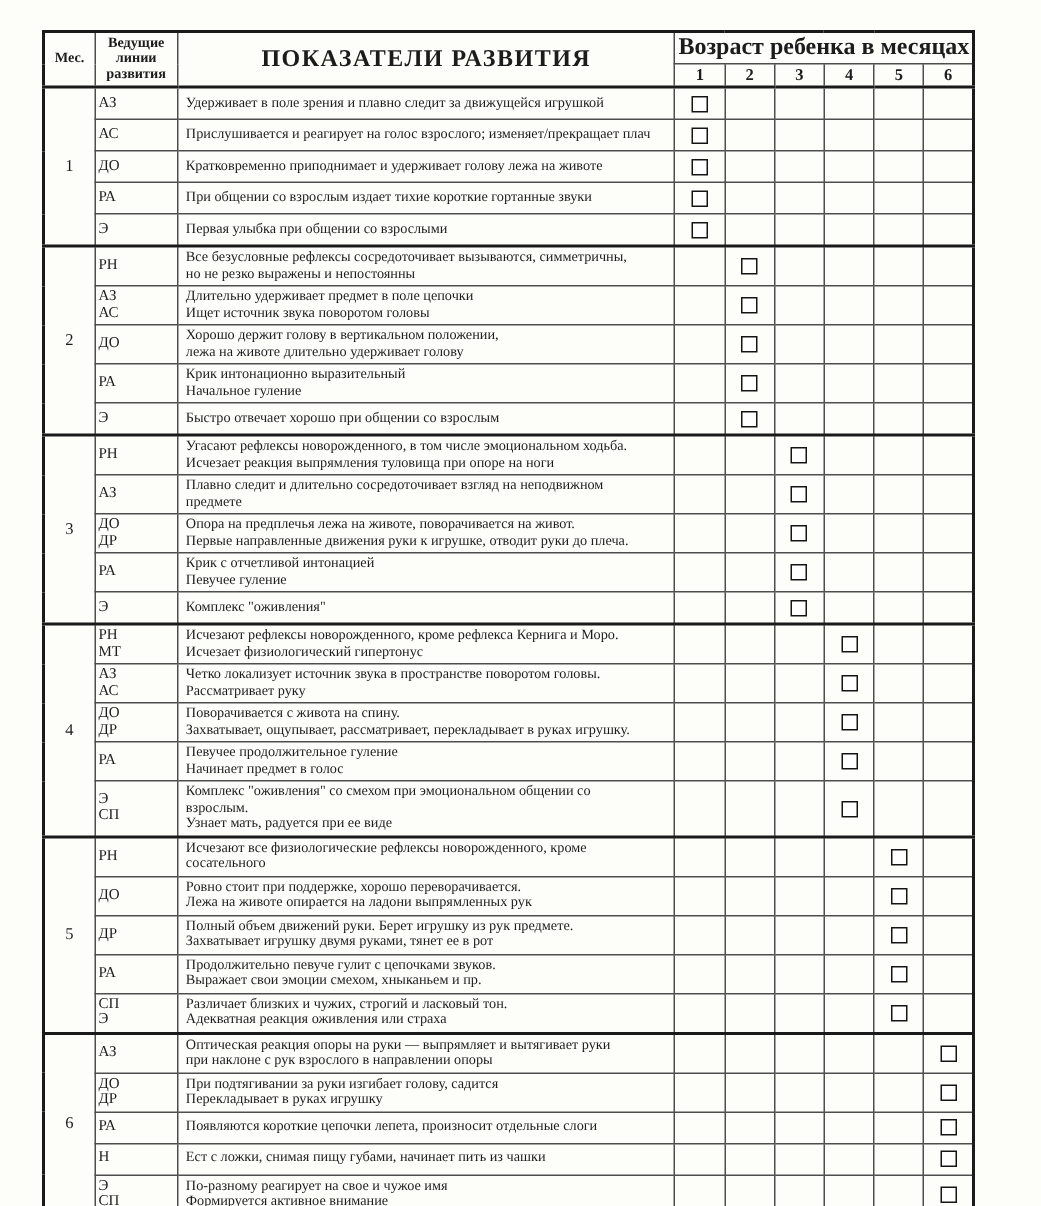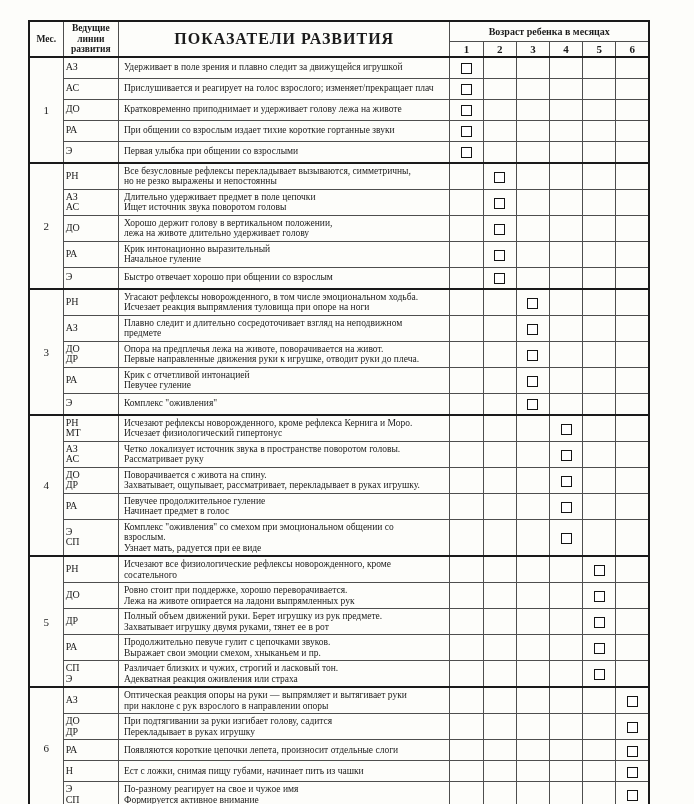--- a/index.html
+++ b/index.html
@@ -16,21 +16,21 @@
     background:#fdfdfa;
   }
   col.c-mes  { width:34px; }
   col.c-line { width:55px; }
   col.c-ind  { width:330px; }
   col.c-age  { width:33px; }
   th, td { border:1px solid #4e4e4e; }
   thead th { font-weight:bold; vertical-align:middle; text-align:center;margin-left:24px; }
   .h-mes, .h-lines { font-size:9.5px; font-weight:bold; line-height:10.5px; padding:1px; }
   .h-ind { font-size:16px; letter-spacing:1px; }
-  .h-age { font-size:10px; padding:1px 0; border-bottom:1px solid #4e4e4e; }
+  .h-age { font-size:16px; padding:1px 0; border-bottom:1px solid #4e4e4e; }
   .age-num th { font-size:11px; padding:0; height:14px; border-bottom:2px solid #1a1a1a; }
   thead tr:first-child th[rowspan] { border-bottom:2px solid #1a1a1a; }
   tbody.month-block { border-top:2px solid #1a1a1a; }
   .mes-cell { font-size:11px; text-align:center; vertical-align:middle; }
   .line-cell {
     font-size:10px; text-align:left; vertical-align:middle;
     white-space:pre-line; line-height:10.5px; padding:1px 2px;
   }
   .ind-cell {
     font-size:9.5px; line-height:10.5px; padding:2px 5px;
@@ -124,21 +124,21 @@
           <td class="age-cell"></td>
           <td class="age-cell"></td>
           <td class="age-cell"></td>
           <td class="age-cell"></td>
         </tr>
       </tbody>
       <tbody class="month-block">
         <tr>
           <td class="mes-cell" rowspan="5">2</td>
           <td class="line-cell">РН</td>
-          <td class="ind-cell">Все безусловные рефлексы перекладывает вызываются, симметричны,
+          <td class="ind-cell">Все безусловные рефлексы сосредоточивает вызываются, симметричны,
 но не резко выражены и непостоянны</td>
           <td class="age-cell"></td>
           <td class="age-cell"><span class="checkbox"></span></td>
           <td class="age-cell"></td>
           <td class="age-cell"></td>
           <td class="age-cell"></td>
           <td class="age-cell"></td>
         </tr>
         <tr>
           <td class="line-cell">АЗ

